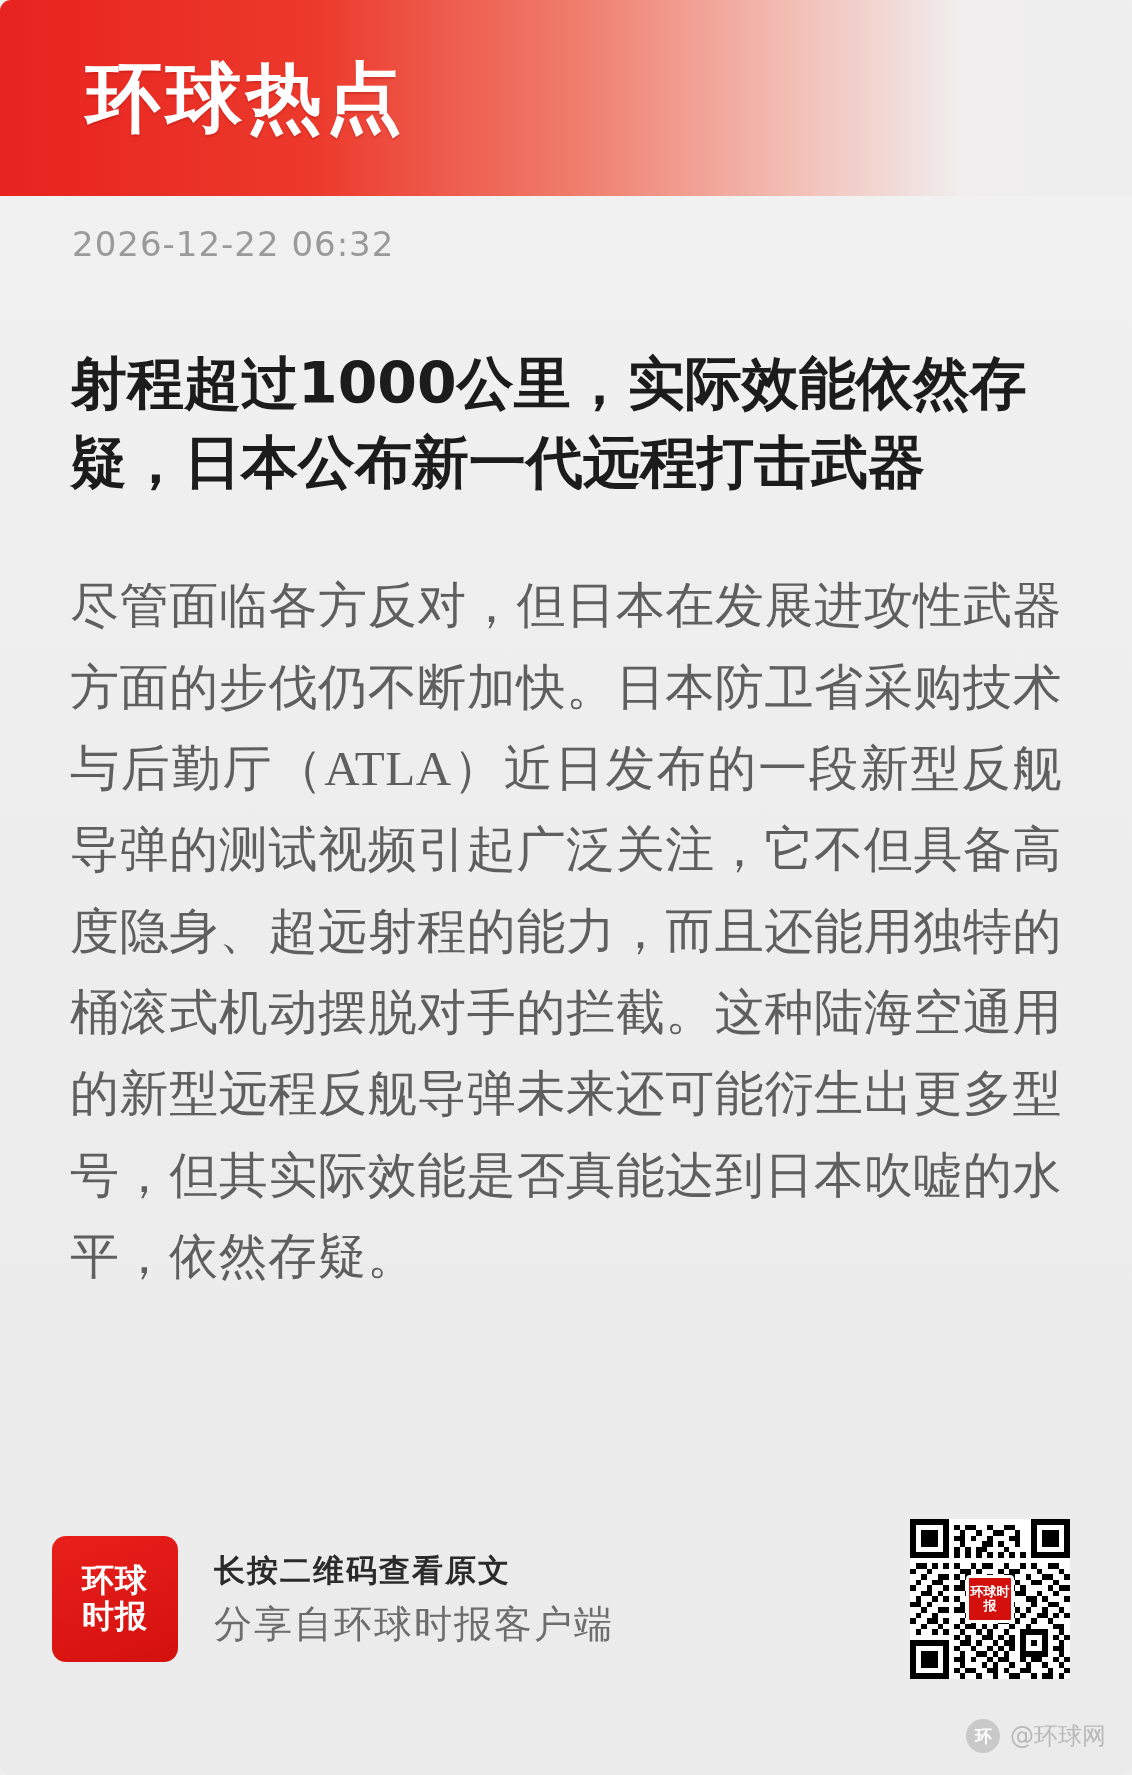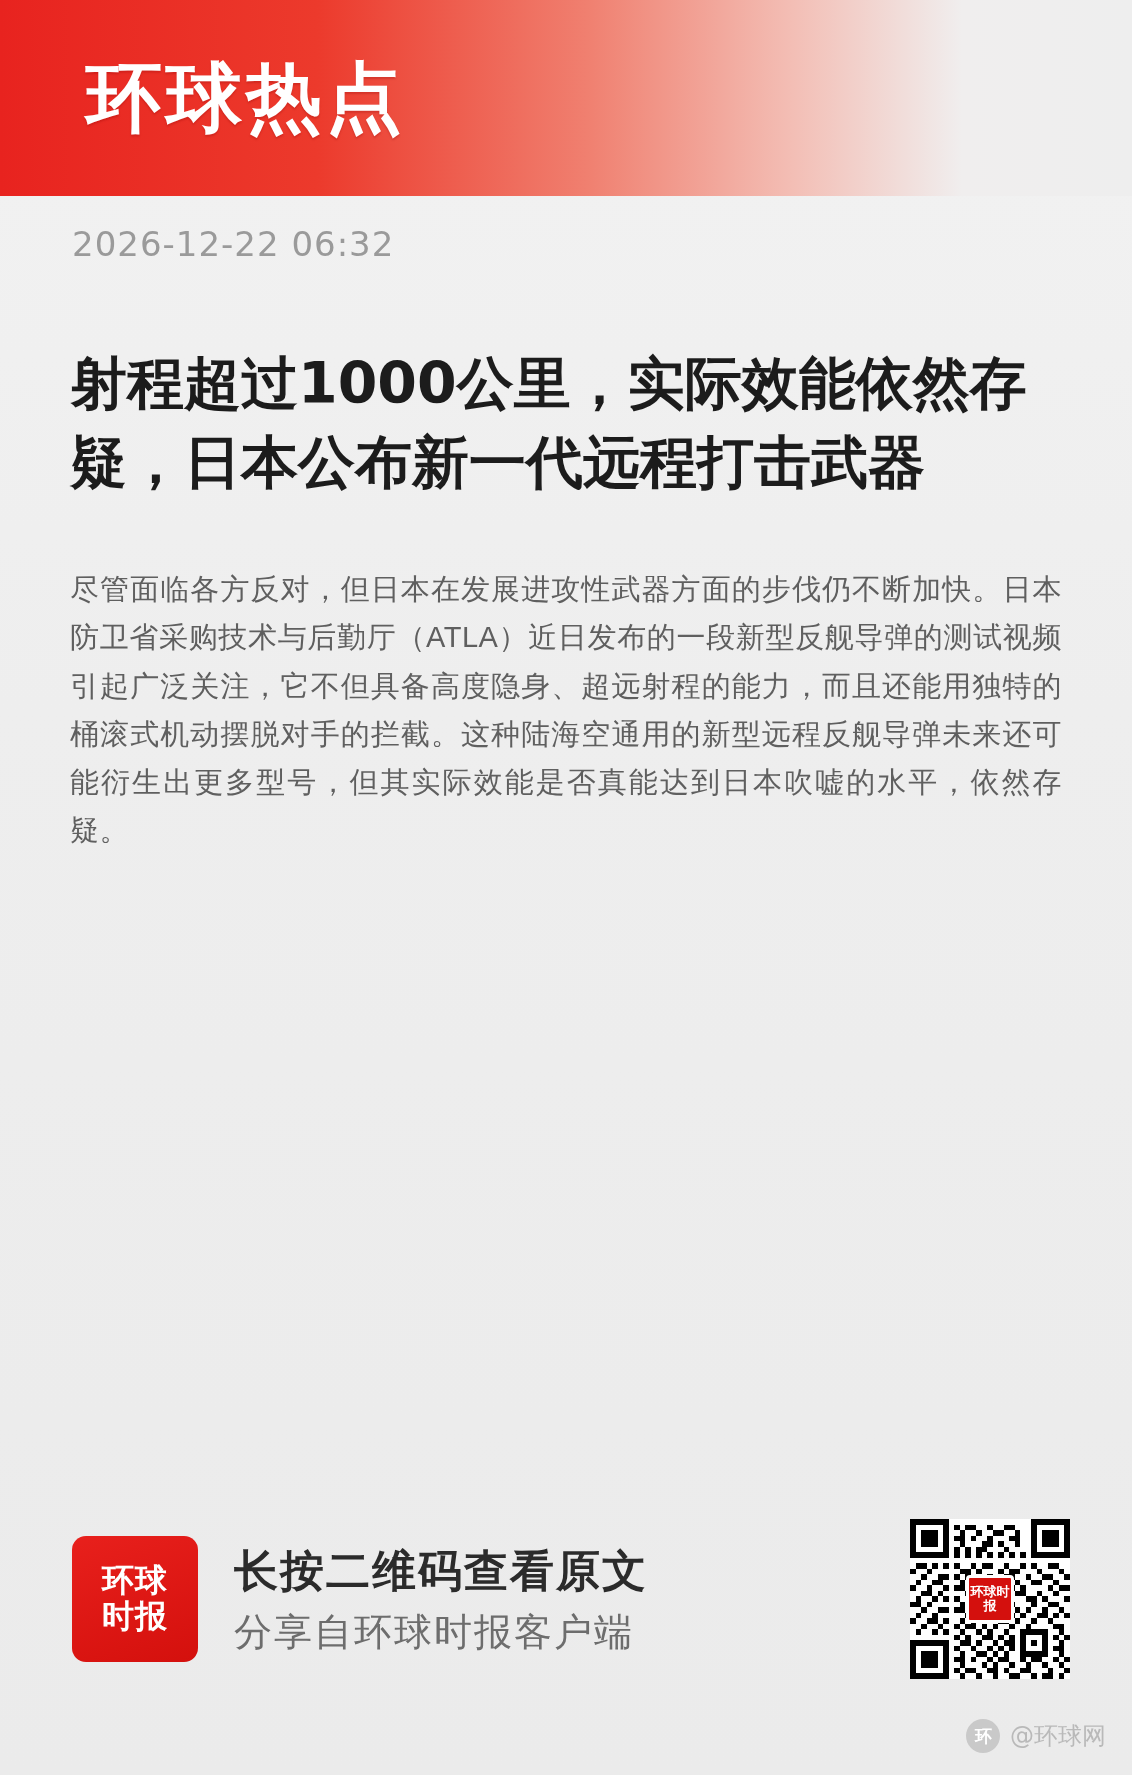--- a/index.html
+++ b/index.html
@@ -10,20 +10,21 @@
   body {
     font-family: "Liberation Sans", "DejaVu Sans", sans-serif;
   }
   .page {
     position: relative;
     width: 1132px;
     height: 1775px;
     background: linear-gradient(180deg, #f2f2f2 0%, #eeeeee 40%, #ebebeb 100%);
     overflow: hidden;
     box-sizing: border-box;
+    border-radius: 11px;
   }
 
   
   .banner {
     position: relative;
     height: 196px;
     background: linear-gradient(90deg, #e8231f 0%, #ec3a2c 28%, #f08070 52%, #f3beb5 70%, #f0eeee 85%, #eeeeee 100%);
     display: flex;
     align-items: center;
   }
@@ -56,38 +57,38 @@
     font-weight: bold;
     font-size: 57px;
     line-height: 1.38;
     color: #1c1c1c;
     letter-spacing: 0px;
   }
 
   
   .body-text {
     margin: 64px 70px 0 70px;
-    font-family: Liberation Sans, sans-serif;
-    font-size: 29px;
+    font-family: Liberation Serif, serif;
+    font-size: 49px;
     line-height: 1.66;
     color: #5f5f5f;
     text-align: justify;
     letter-spacing: 0.5px;
   }
 
   
   .footer {
     position: absolute;
     left: 0;
     right: 0;
     bottom: 96px;
     height: 160px;
     display: flex;
     align-items: center;
-    padding: 0 62px 0 72px;
+    padding: 0 62px 0 52px;
     box-sizing: border-box;
   }
   .gt-logo {
     width: 126px;
     height: 126px;
     border-radius: 14px;
     background: linear-gradient(160deg, #e8201c 0%, #d4100d 100%);
     color: #fff;
     display: flex;
     align-items: center;
@@ -105,21 +106,21 @@
     width: 76px;
     word-break: break-all;
   }
   .footer-texts {
     margin-left: 36px;
     flex: 1 1 auto;
   }
   .footer-line1 {
     font-family: "DejaVu Sans", "Liberation Sans", sans-serif;
     font-weight: bold;
-    font-size: 44px;
+    font-size: 31px;
     color: #2b2b2b;
     letter-spacing: 2px;
     line-height: 1.25;
   }
   .footer-line2 {
     font-family: "DejaVu Sans", "Liberation Sans", sans-serif;
     font-size: 38px;
     color: #6d6d6d;
     letter-spacing: 2px;
     margin-top: 12px;

